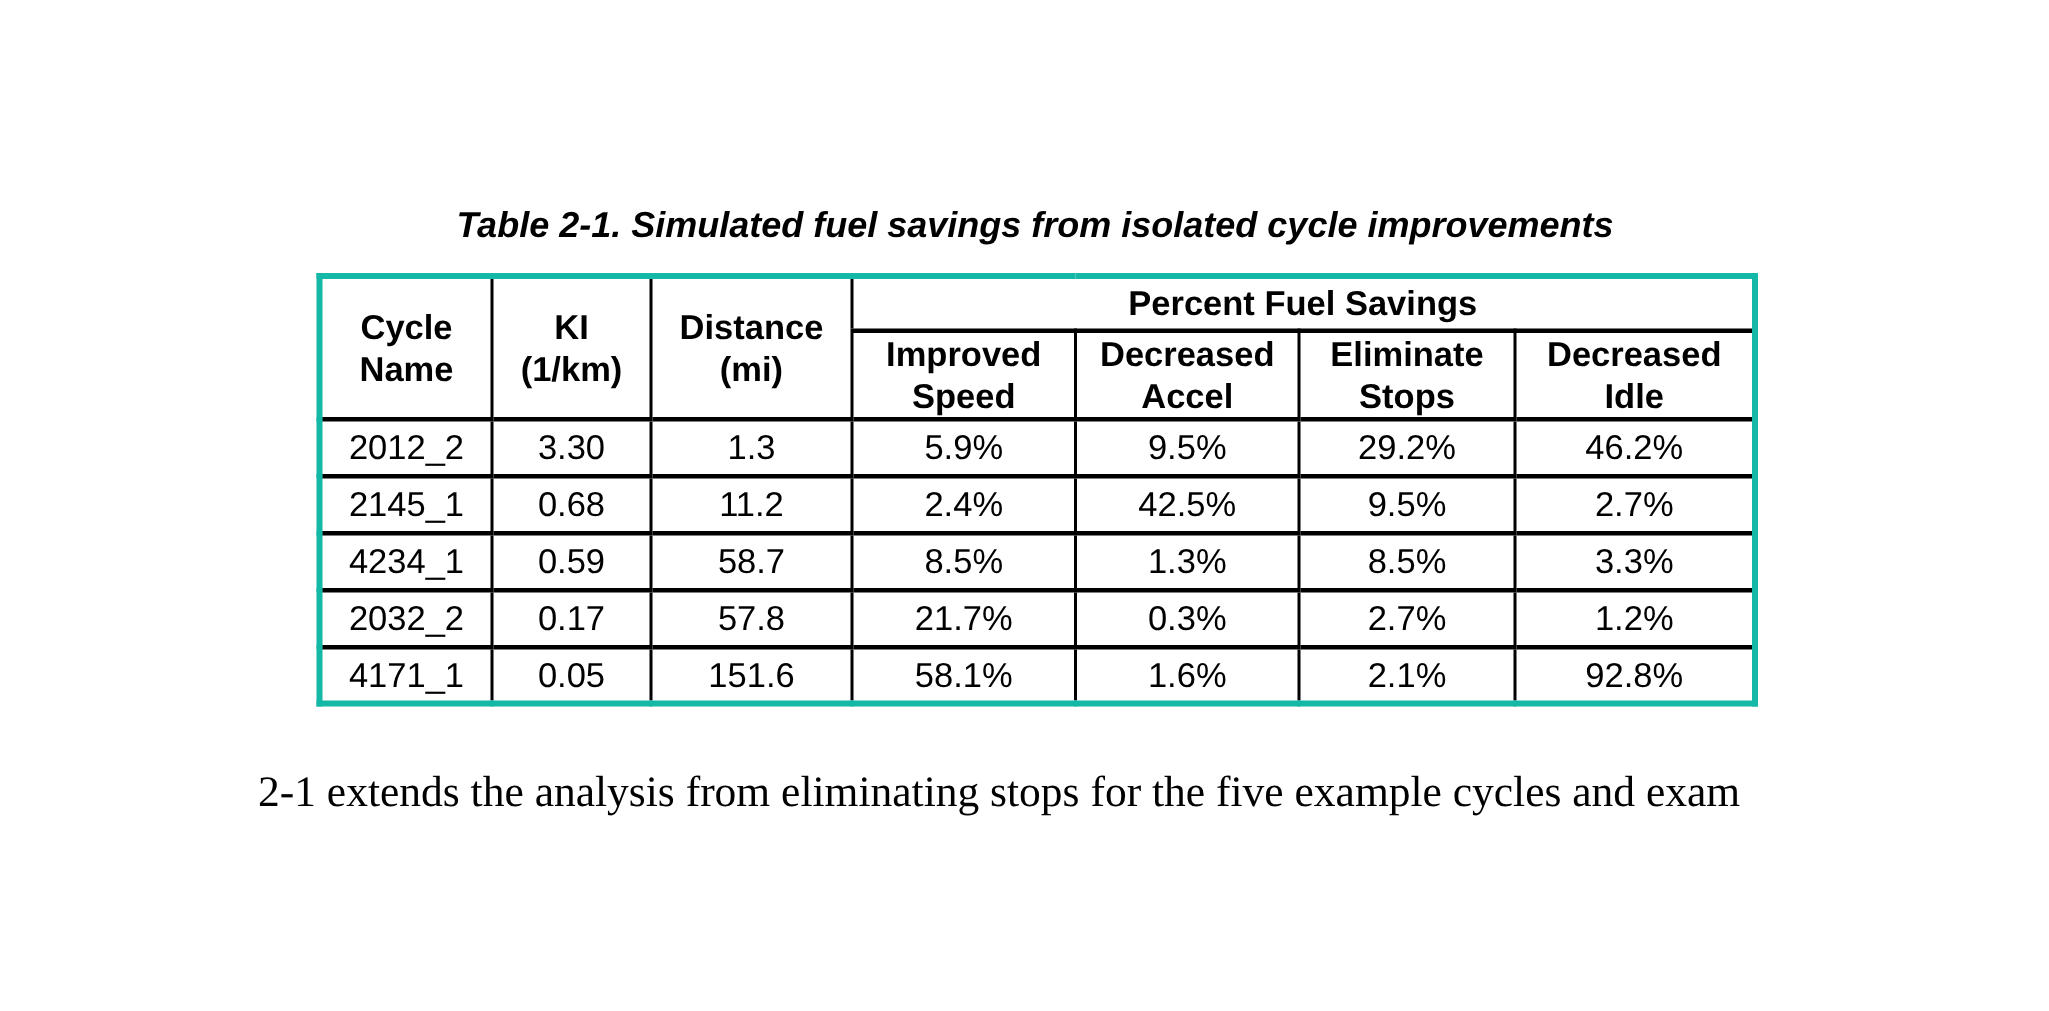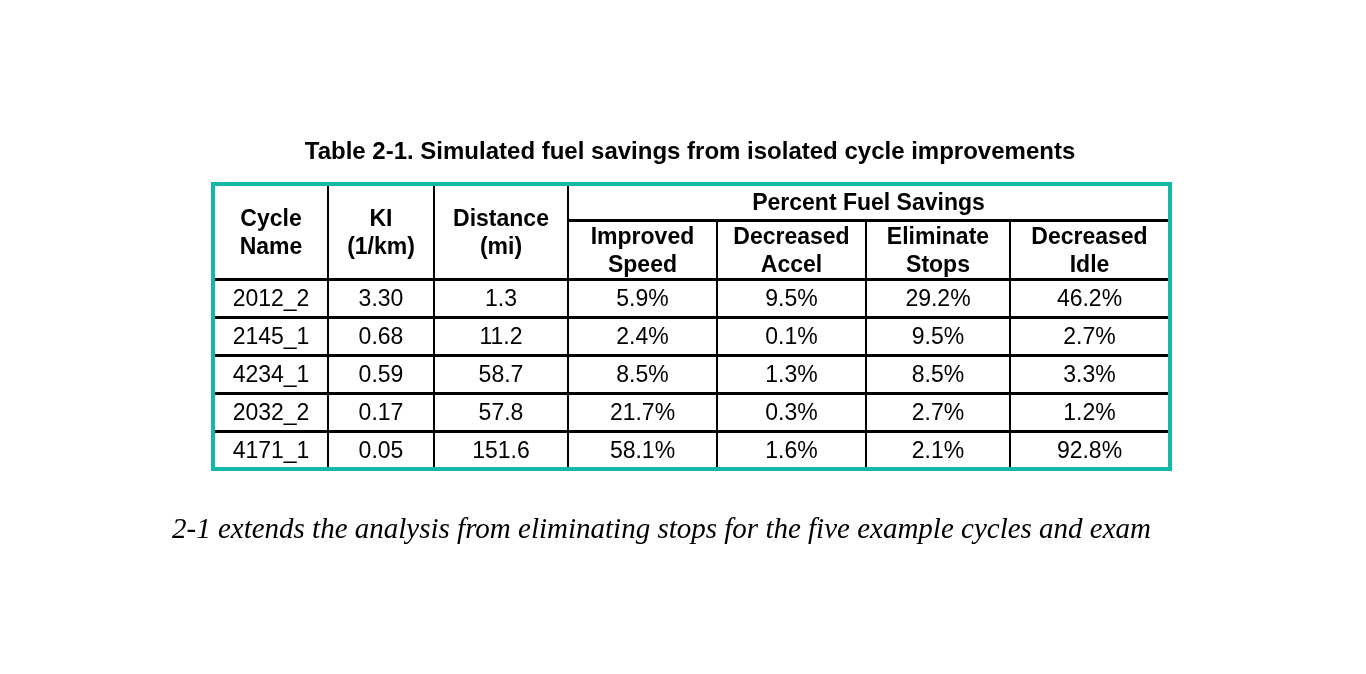--- a/index.html
+++ b/index.html
@@ -18,20 +18,21 @@
   .table-title {
     position: absolute;
     left: 211px;
     top: 137px;
     width: 958px;
     text-align: center;
     font-size: 24px;
     font-weight: bold;
     letter-spacing: 0px;
     white-space: nowrap;
+    font-style: italic;
   }
   table.fuel-table {
     position: absolute;
     left: 211px;
     top: 182px;
     border-collapse: collapse;
     table-layout: fixed;
     border: 4px solid #14b8a6;
     background: #ffffff;
   }
@@ -55,21 +56,20 @@
   tr.tier1 { height: 36px; }
   tr.tier2 { height: 57px; margin-top: 36px; }
   tr.data-row { height: 38px; }
   .body-text {
     position: absolute;
     left: 172px;
     top: 512px;
     font-family: "Liberation Serif", serif;
     font-size: 29px;
     white-space: nowrap;
-    font-style: italic;
   }
 </style>
 </head>
 <body>
 
 <div class="table-title">Table 2-1. Simulated fuel savings from isolated cycle improvements</div>
 
 <table class="fuel-table">
   <colgroup>
     <col style="width:115px">
@@ -108,21 +108,21 @@
       <td>5.9%</td>
       <td>9.5%</td>
       <td>29.2%</td>
       <td>46.2%</td>
     </tr>
     <tr class="data-row">
       <td>2145_1</td>
       <td>0.68</td>
       <td>11.2</td>
       <td>2.4%</td>
-      <td>0.1%</td>
+      <td>42.5%</td>
       <td>9.5%</td>
       <td>2.7%</td>
     </tr>
     <tr class="data-row">
       <td>4234_1</td>
       <td>0.59</td>
       <td>58.7</td>
       <td>8.5%</td>
       <td>1.3%</td>
       <td>8.5%</td>

